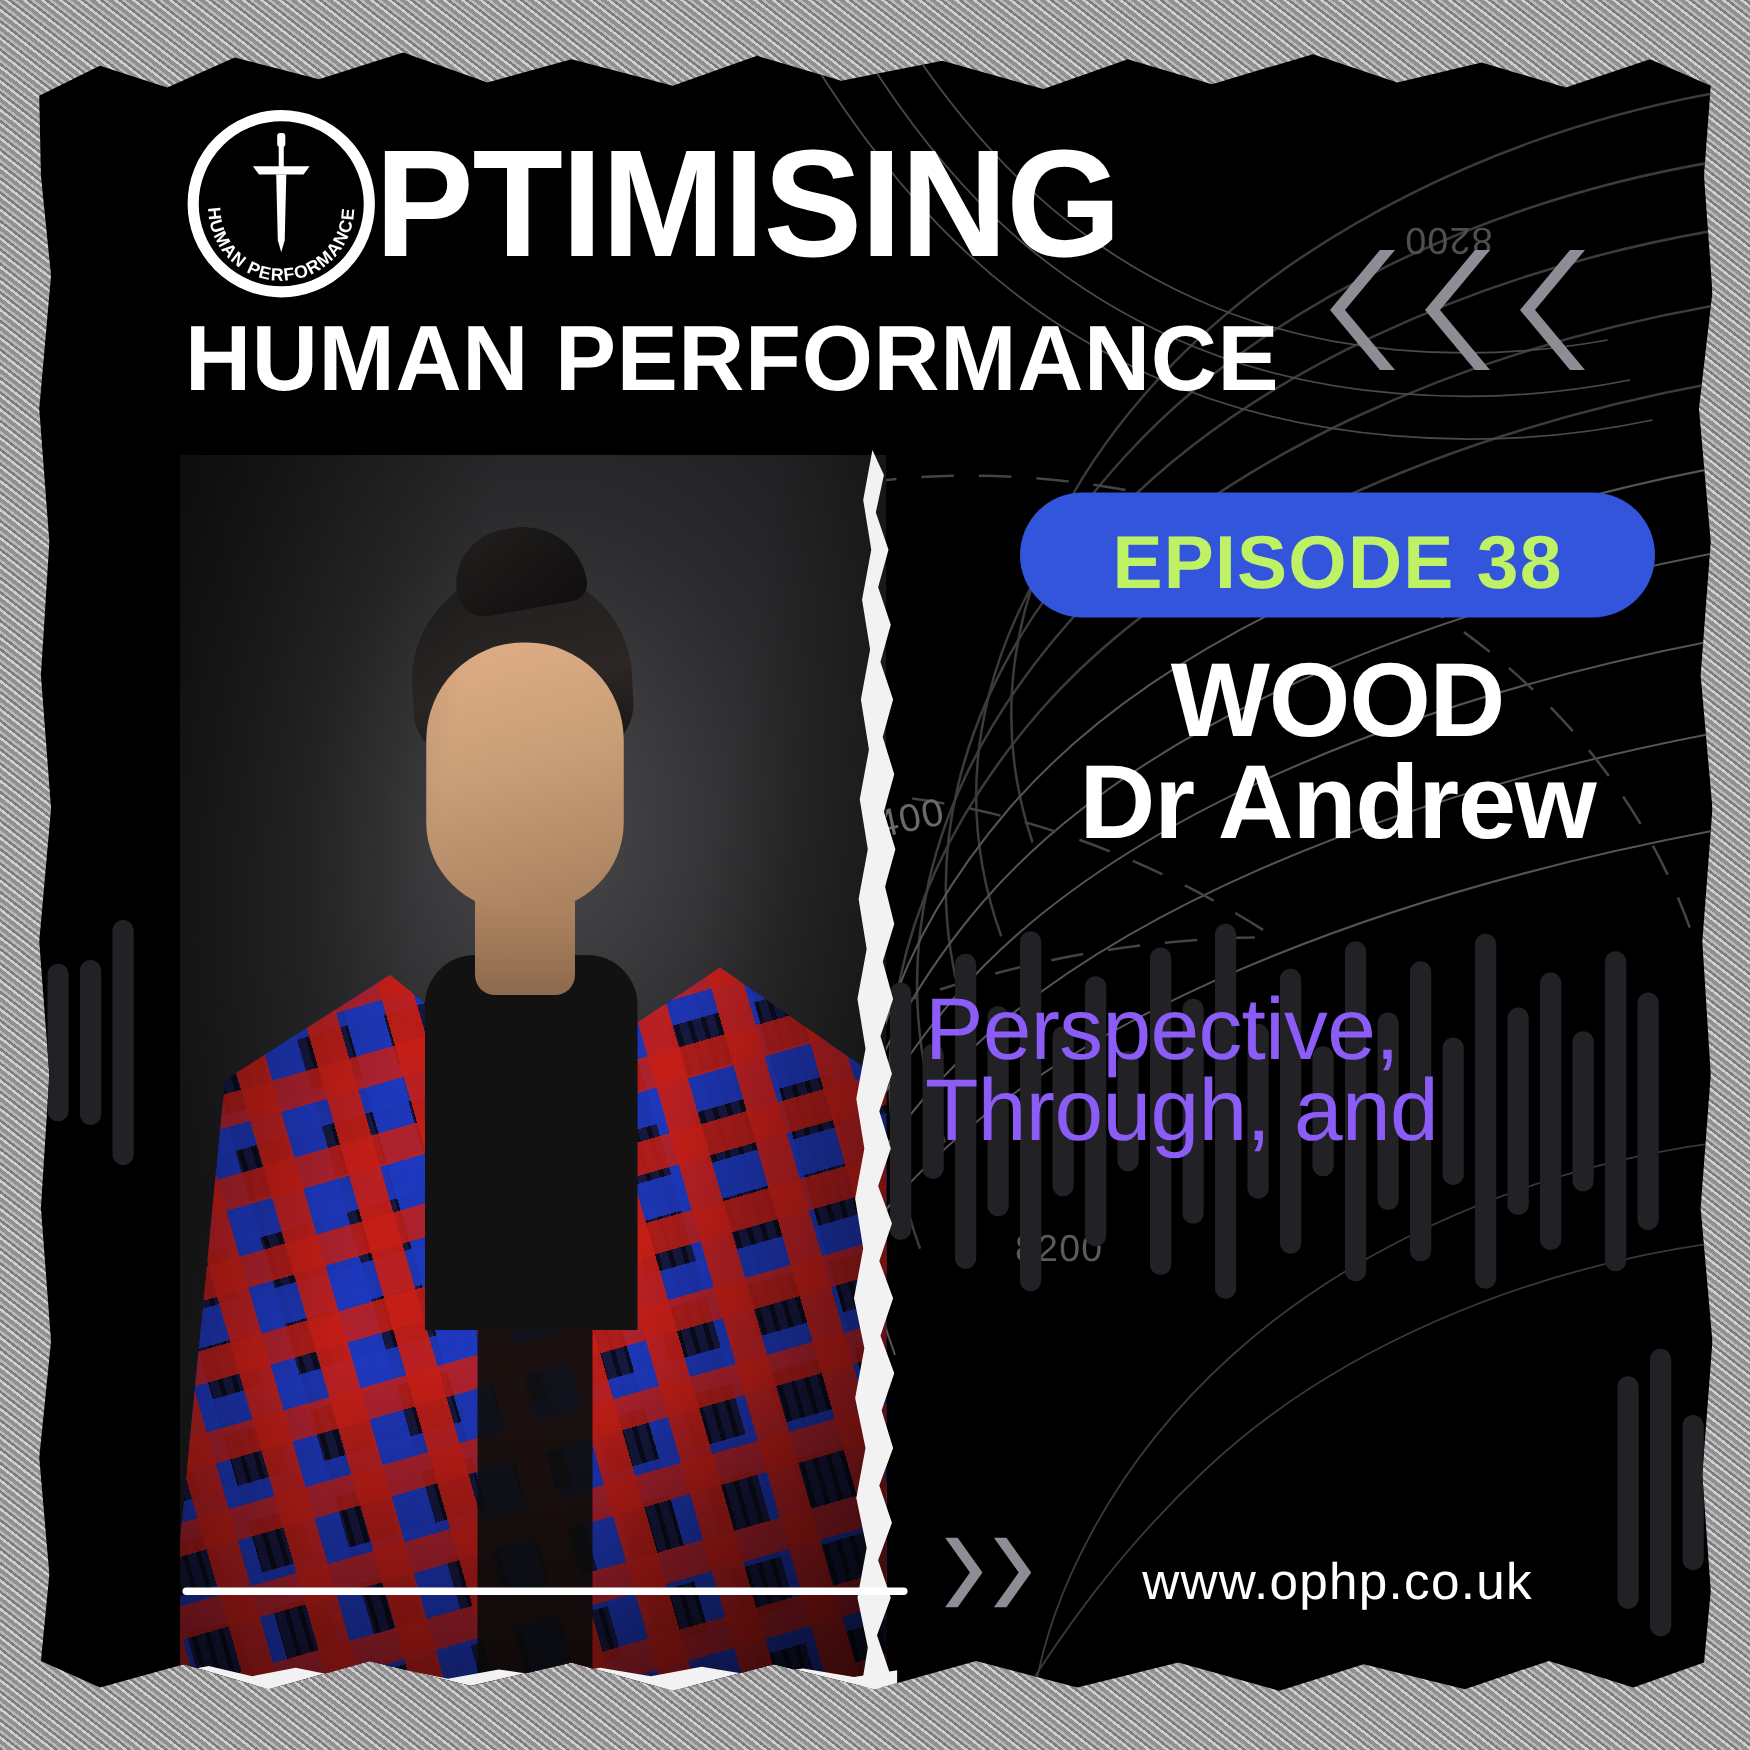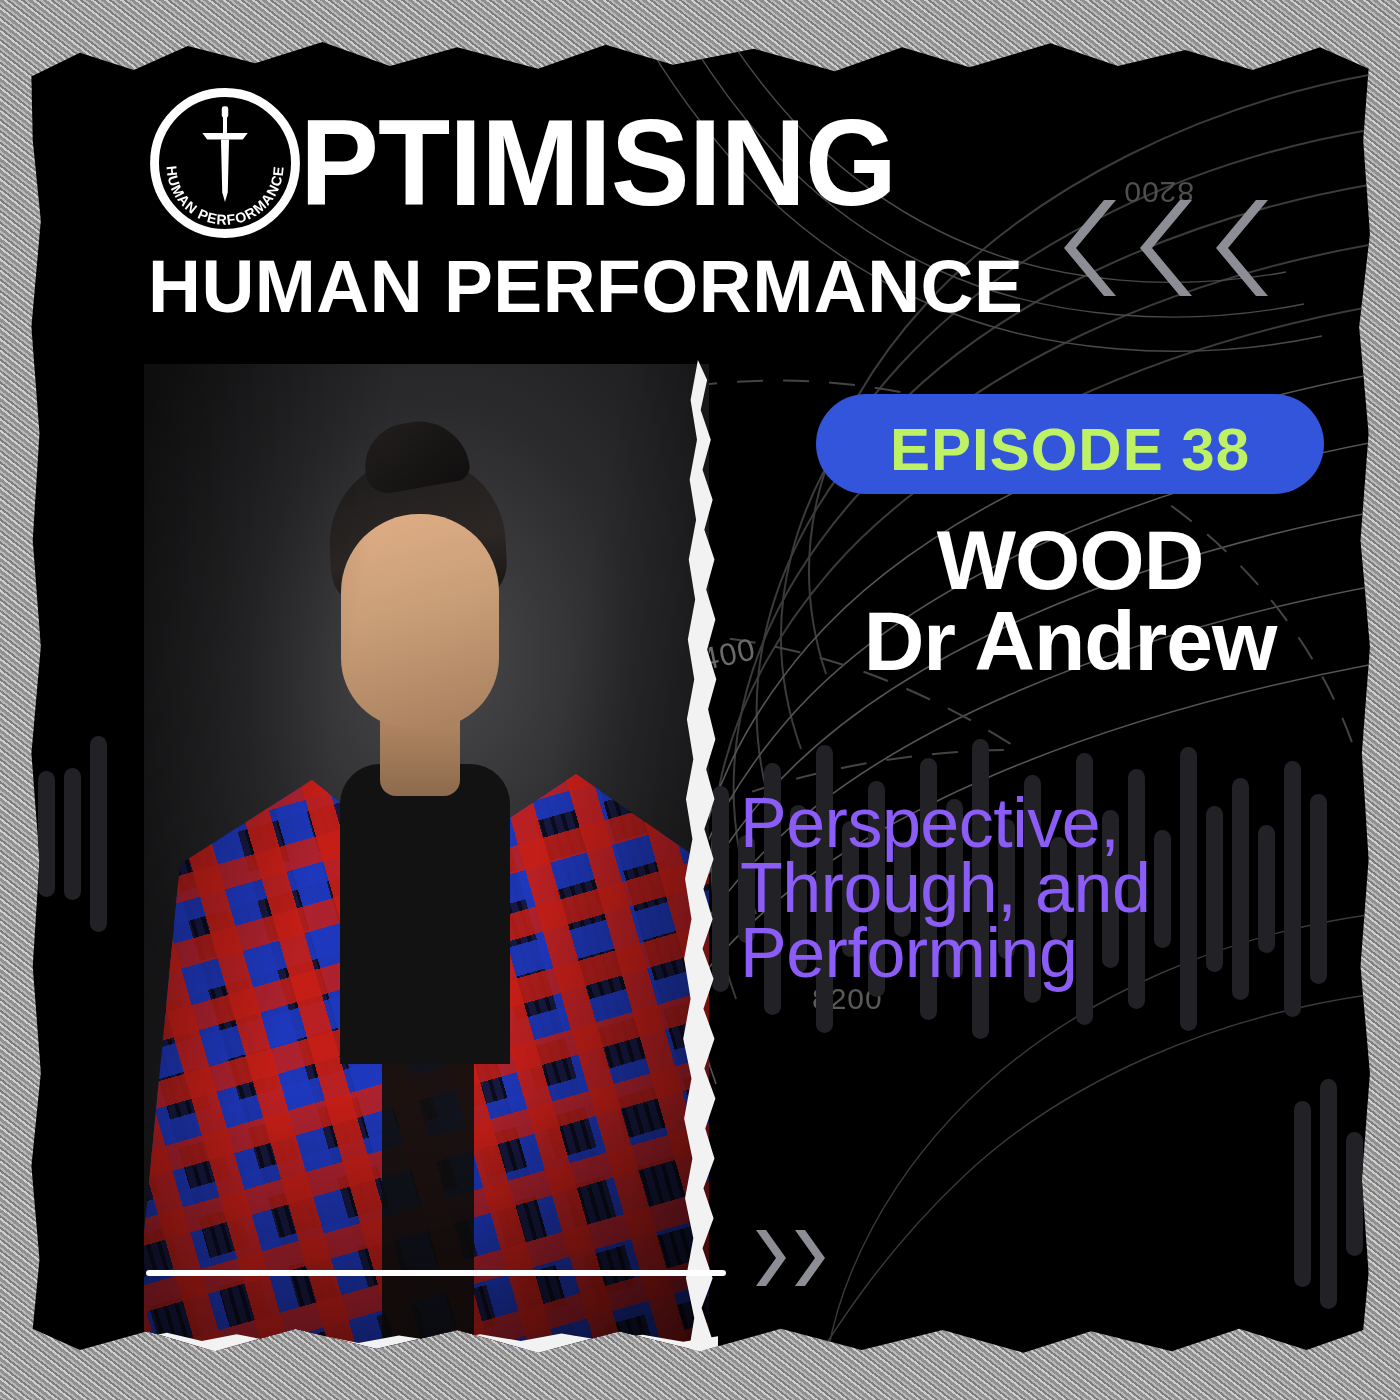--- a/index.html
+++ b/index.html
@@ -357,19 +357,19 @@
 
     <div id="right-col">
       <div id="episode-pill">EPISODE 38</div>
       <div id="guest-name">
         <div>WOOD</div>
         <div>Dr Andrew</div>
       </div>
       <div id="episode-title">
         <div>Perspective,</div>
         <div>Through, and</div>
-        <div>Performing</div>
       </div>
     </div>
 
+    <div id="website">www.ophp.co.uk</div>
 
   </div>
 </div>
 
 </body></html>

